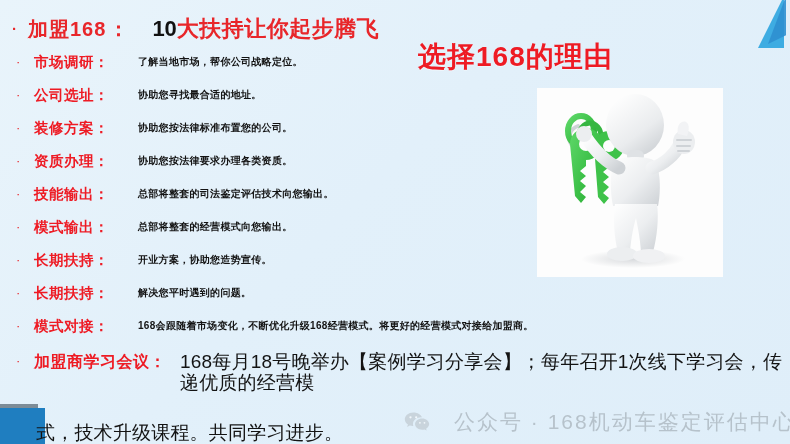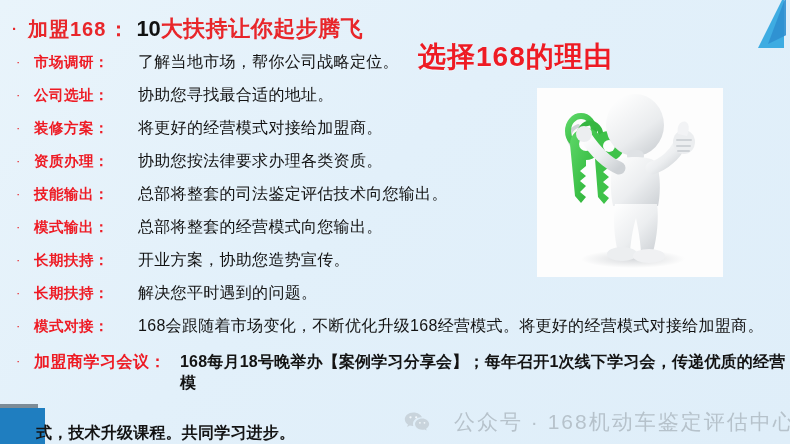--- a/index.html
+++ b/index.html
@@ -42,21 +42,21 @@
     position:absolute;left:12px;top:14px;
     display:flex;align-items:baseline;gap:0;
     font-weight:bold;white-space:nowrap;
   }
   .hl-bullet{
     color:#e8262a;font-size:15px;line-height:1;margin-right:11px;
     transform:translateY(-2px);
   }
   .hl-label{color:#e8262a;font-size:20px;letter-spacing:1px;}
   .hl-colon{color:#e8262a;font-size:20px;padding:0 8px 0 2px;}
-  .hl-num{color:#111;font-size:22px;font-weight:bold;}
+  .hl-num{color:#111;font-size:22px;font-weight:bold;margin-left:16px;}
   .hl-rest{color:#e8262a;font-size:22px;font-weight:bold;letter-spacing:.5px;}
 
   
   .right-title{
     position:absolute;left:418px;top:38px;
     color:#ee1b24;font-size:28px;font-weight:bold;letter-spacing:1px;
     text-shadow:0 1px 0 rgba(255,255,255,.4);
     white-space:nowrap;
   }
 
@@ -75,38 +75,38 @@
   }
   .row .dot{
     color:#e8262a;font-size:13px;line-height:20px;width:18px;flex:none;
     text-align:left;padding-left:4px;
   }
   .row .label{
     color:#ee1b24;font-size:14.5px;font-weight:bold;line-height:20px;
     width:104px;flex:none;letter-spacing:.5px;white-space:nowrap;
   }
   .row .text{
-    color:#131313;font-size:16px;font-weight:normal;line-height:20px;
+    color:#131313;font-size:10px;font-weight:bold;line-height:20px;
     letter-spacing:.3px;white-space:nowrap;
   }
   .row.wide .text{white-space:nowrap;text-align:center;}
 
   
   .row-last{
     display:flex;align-items:flex-start;margin-top:2px;
   }
   .row-last .dot{
     color:#e8262a;font-size:13px;line-height:20px;width:18px;flex:none;padding-left:4px;
   }
   .row-last .label{
     color:#ee1b24;font-size:16px;font-weight:bold;line-height:21px;
     flex:none;letter-spacing:.5px;white-space:nowrap;padding-right:14px;
   }
   .row-last .para{
-    color:#131313;font-size:16px;font-weight:bold;line-height:21px;
+    color:#131313;font-size:19px;font-weight:normal;line-height:21px;
     letter-spacing:.2px;width:640px;
   }
   .row-last .para .l2{display:block;margin-left:-144px;margin-top:29px;}
 
   
   .watermark{
     position:absolute;left:404px;bottom:8px;
     display:flex;align-items:center;gap:24px;
     color:#a9b4bc;font-size:21px;letter-spacing:2px;
     opacity:.75;white-space:nowrap;pointer-events:none;
@@ -203,21 +203,21 @@
 
     <div class="row">
       <span class="dot">·</span>
       <span class="label">公司选址：</span>
       <span class="text">协助您寻找最合适的地址。</span>
     </div>
 
     <div class="row">
       <span class="dot">·</span>
       <span class="label">装修方案：</span>
-      <span class="text">将更好的经营模式对接给加盟商。</span>
+      <span class="text">协助您按法律标准布置您的公司。</span>
     </div>
 
     <div class="row">
       <span class="dot">·</span>
       <span class="label">资质办理：</span>
       <span class="text">协助您按法律要求办理各类资质。</span>
     </div>
 
     <div class="row">
       <span class="dot">·</span>

